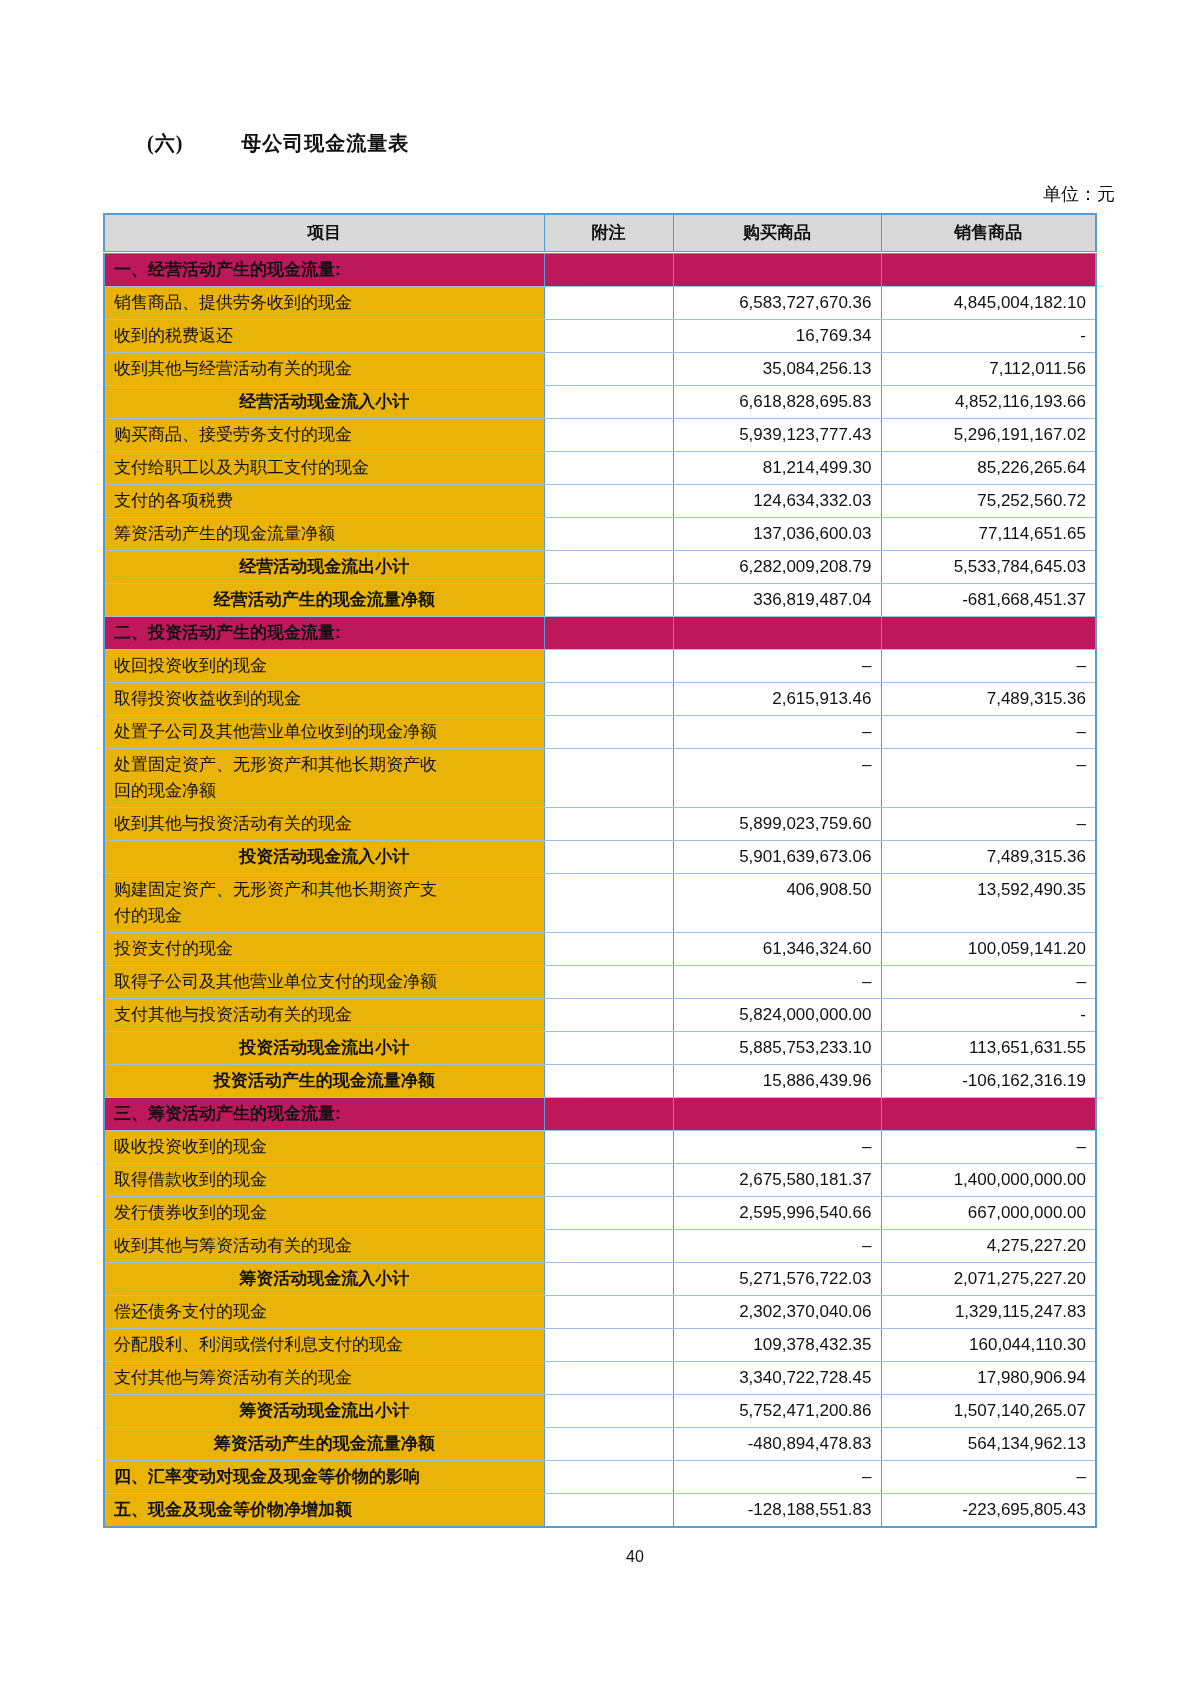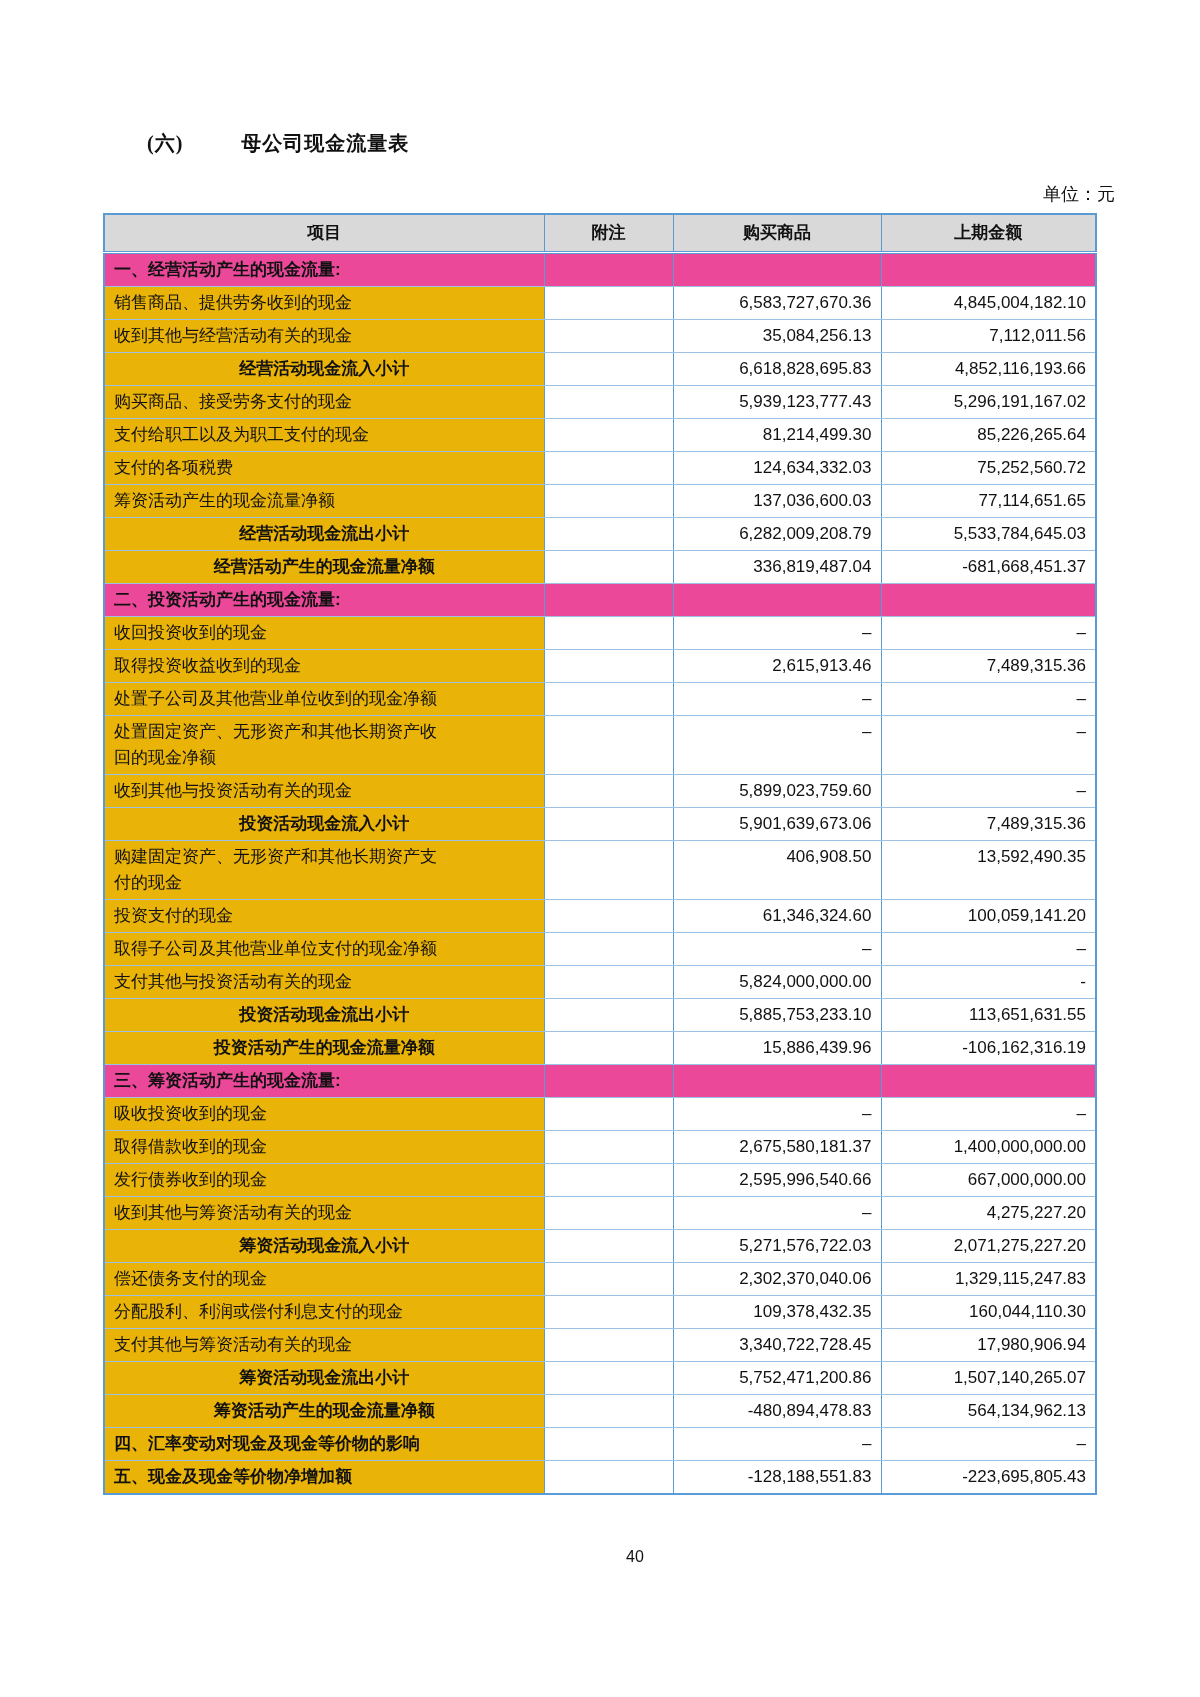--- a/index.html
+++ b/index.html
@@ -45,21 +45,21 @@
     border-bottom: 3px double #5b9bd5;
     font-family: Liberation Serif, serif;
   }
   .cf-table td {
     font-size: 17px; line-height: 26px;
     padding: 3px 9px;
     vertical-align: top;
   }
   td.col-0 { background: #eab308; text-align: left; white-space: pre-wrap; }
   td.col-2, td.col-3 { text-align: right; }
-  tr.row-section td { background: #ec4899; font-weight: bold; }
+  tr.row-section td { background: #be185d; font-weight: bold; }
   tr.row-subtotal td.col-0 { text-align: center; font-weight: bold; }
   tr.row-summary td.col-0 { font-weight: bold; margin-left: 8px; }
   .page-number {
     position: absolute; top: 1548px; left: 0; width: 1270px;
     text-align: center; font-size: 16px;
   }
 </style>
 </head>
 <body>
 
@@ -74,37 +74,43 @@
     <col class="c0">
       <col class="c1">
       <col class="c2">
       <col class="c3">
   </colgroup>
   <thead>
     <tr>
       <th>项目</th>
       <th>附注</th>
       <th>购买商品</th>
-      <th>上期金额</th>
+      <th>销售商品</th>
     </tr>
   </thead>
   <tbody id="cf-body">
       <tr class="row-section">
         <td class="col-0">一、经营活动产生的现金流量:</td>
         <td class="col-1"></td>
         <td class="col-2"></td>
         <td class="col-3"></td>
       </tr>
       <tr class="row-item">
         <td class="col-0">销售商品、提供劳务收到的现金</td>
         <td class="col-1"></td>
         <td class="col-2">6,583,727,670.36</td>
         <td class="col-3">4,845,004,182.10</td>
       </tr>
       <tr class="row-item">
+        <td class="col-0">收到的税费返还</td>
+        <td class="col-1"></td>
+        <td class="col-2">16,769.34</td>
+        <td class="col-3">-</td>
+      </tr>
+      <tr class="row-item">
         <td class="col-0">收到其他与经营活动有关的现金</td>
         <td class="col-1"></td>
         <td class="col-2">35,084,256.13</td>
         <td class="col-3">7,112,011.56</td>
       </tr>
       <tr class="row-subtotal">
         <td class="col-0">经营活动现金流入小计</td>
         <td class="col-1"></td>
         <td class="col-2">6,618,828,695.83</td>
         <td class="col-3">4,852,116,193.66</td>

